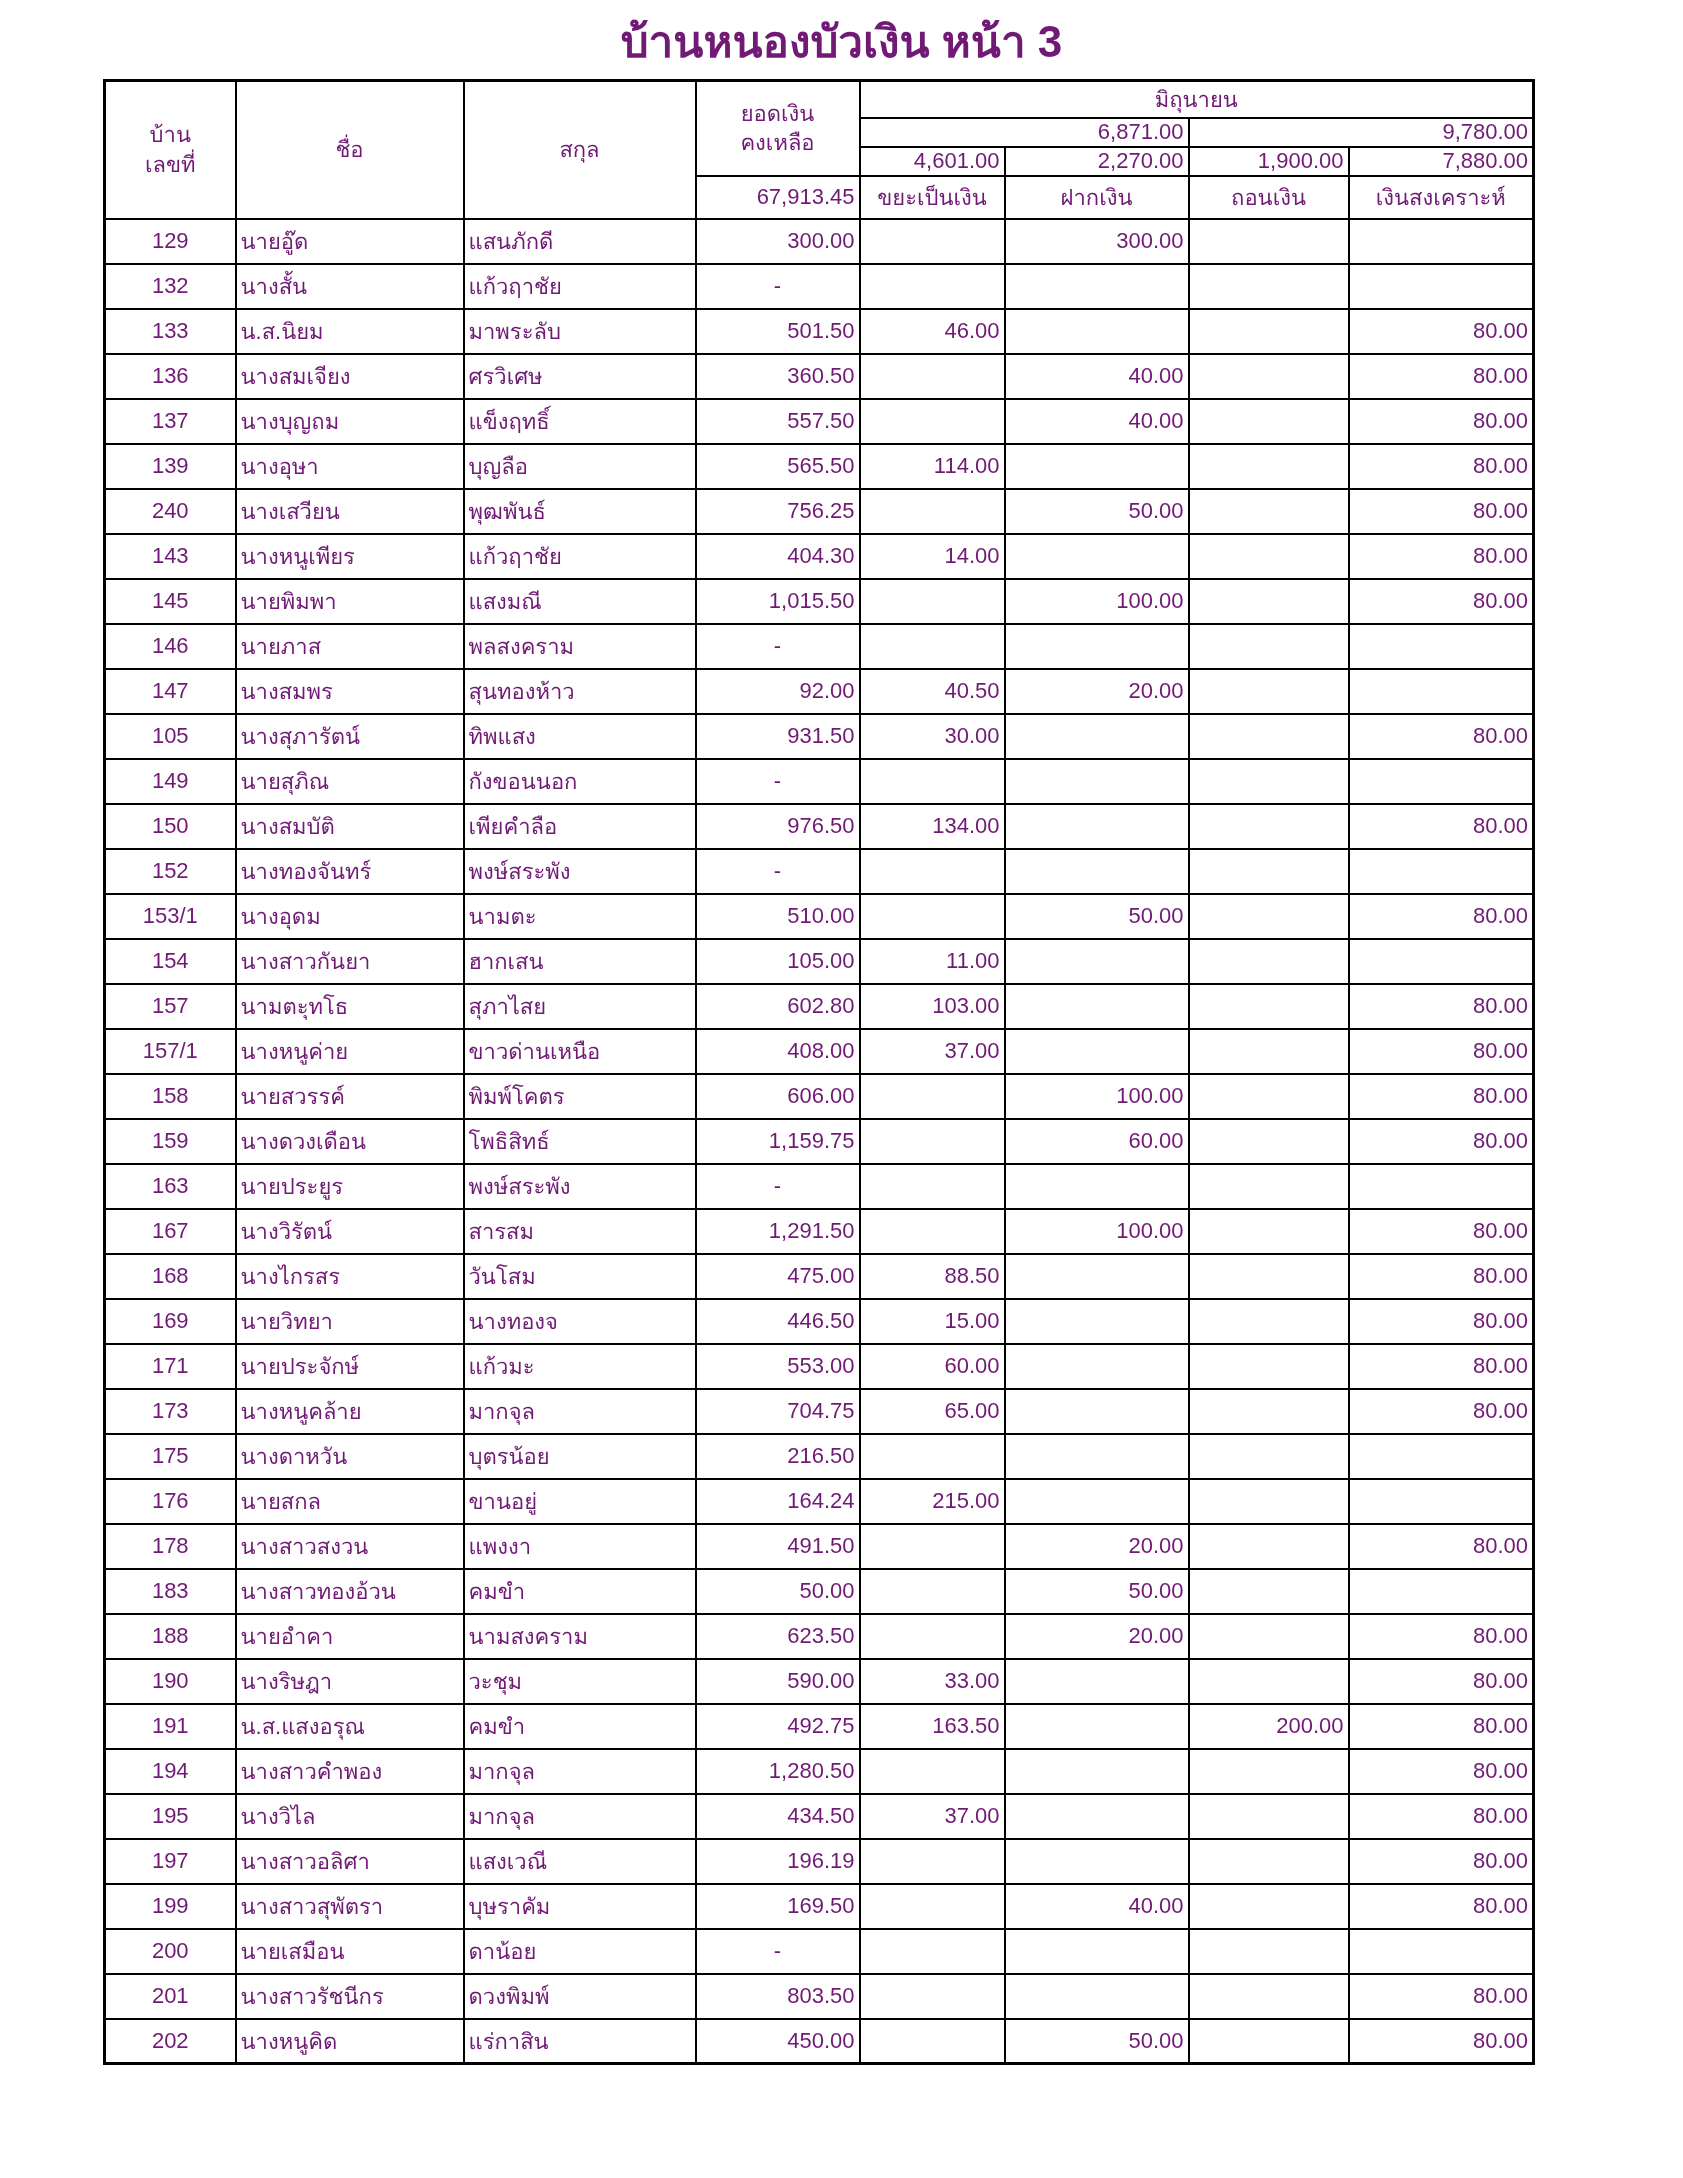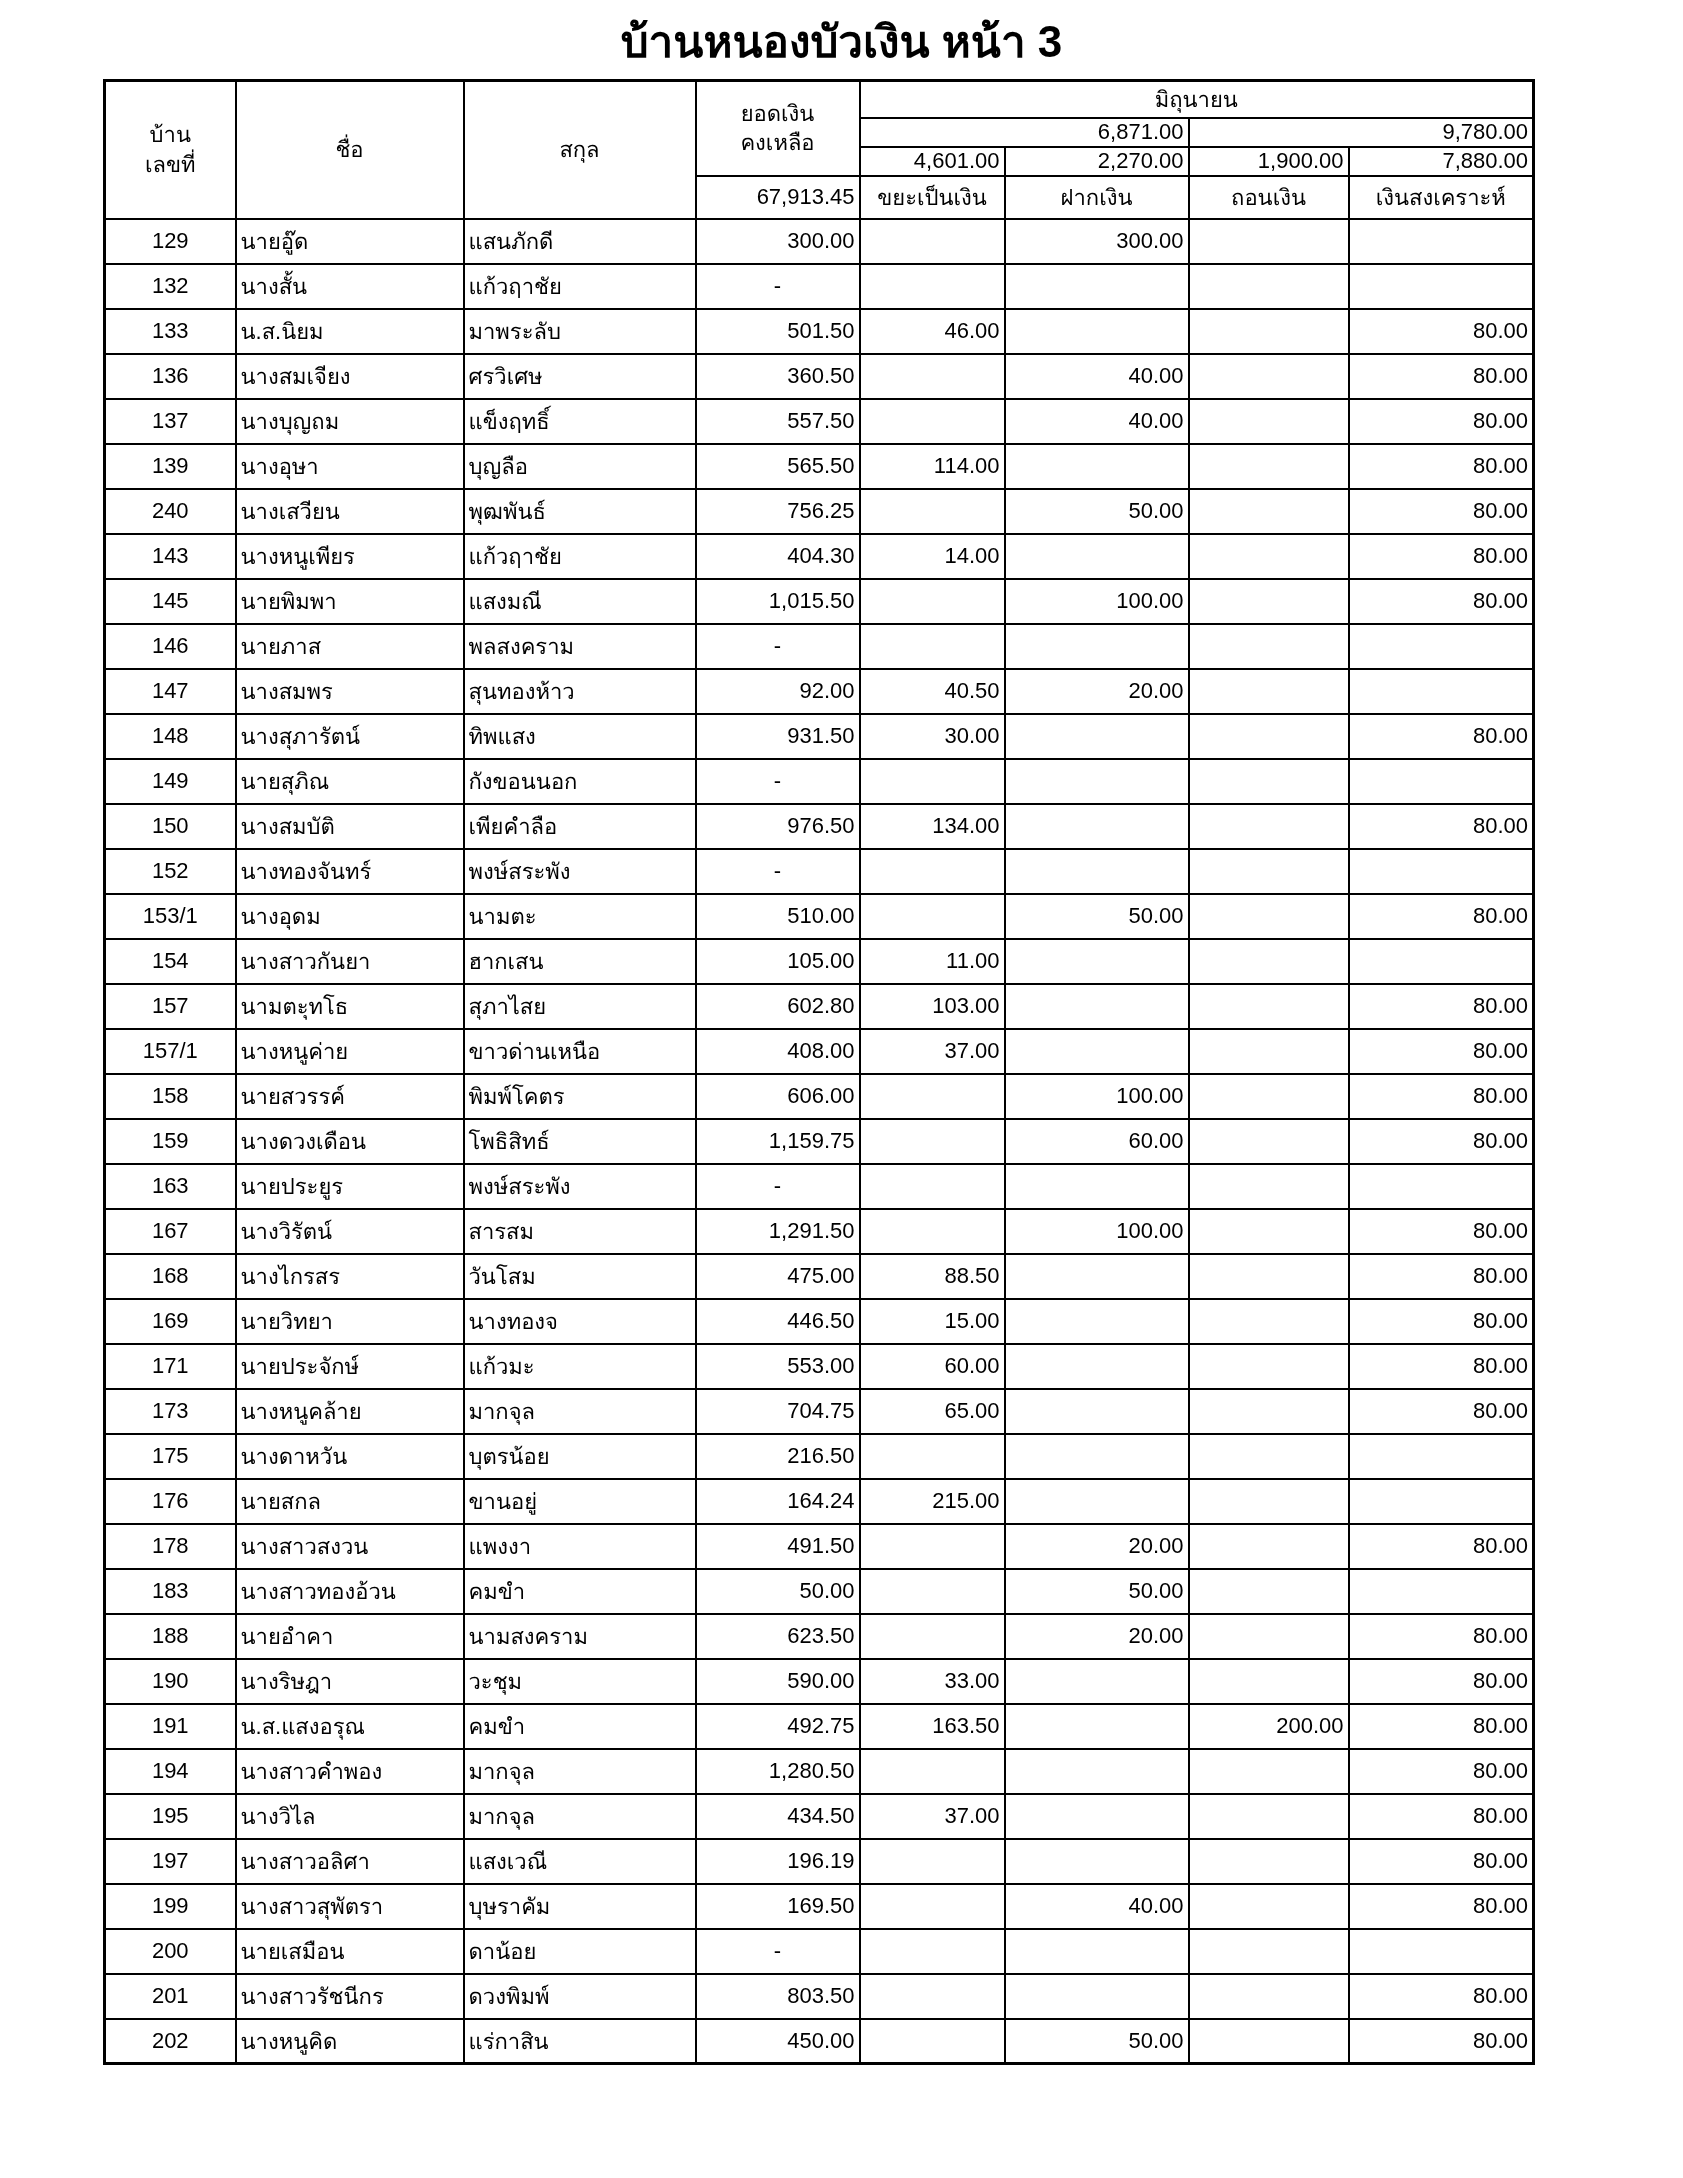--- a/index.html
+++ b/index.html
@@ -1,21 +1,21 @@
 <!DOCTYPE html>
 <html><head>
 <meta charset="utf-8">
 <style>
   html,body { margin:0; padding:0; background:#ffffff; }
   .page {
     position:relative;
     width:1683px;
     height:2178px;
     background:#ffffff;
-    color:#000000;
+    color:#701a75;
     font-family:"Liberation Sans", sans-serif;
     overflow:hidden;
   }
   .title {
     margin:0;
     padding-top:16px;
     text-align:center;
     font-size:44px;
     font-weight:bold;
     line-height:1.2;
@@ -201,21 +201,21 @@
           <td class="house">147</td>
           <td class="name">นางสมพร</td>
           <td class="name">สุนทองห้าว</td>
           <td class="num">92.00</td>
           <td class="num">40.50</td>
           <td class="num">20.00</td>
           <td class="num"></td>
           <td class="num"></td>
         </tr>
         <tr>
-          <td class="house">148</td>
+          <td class="house">105</td>
           <td class="name">นางสุภารัตน์</td>
           <td class="name">ทิพแสง</td>
           <td class="num">931.50</td>
           <td class="num">30.00</td>
           <td class="num"></td>
           <td class="num"></td>
           <td class="num">80.00</td>
         </tr>
         <tr>
           <td class="house">149</td>

